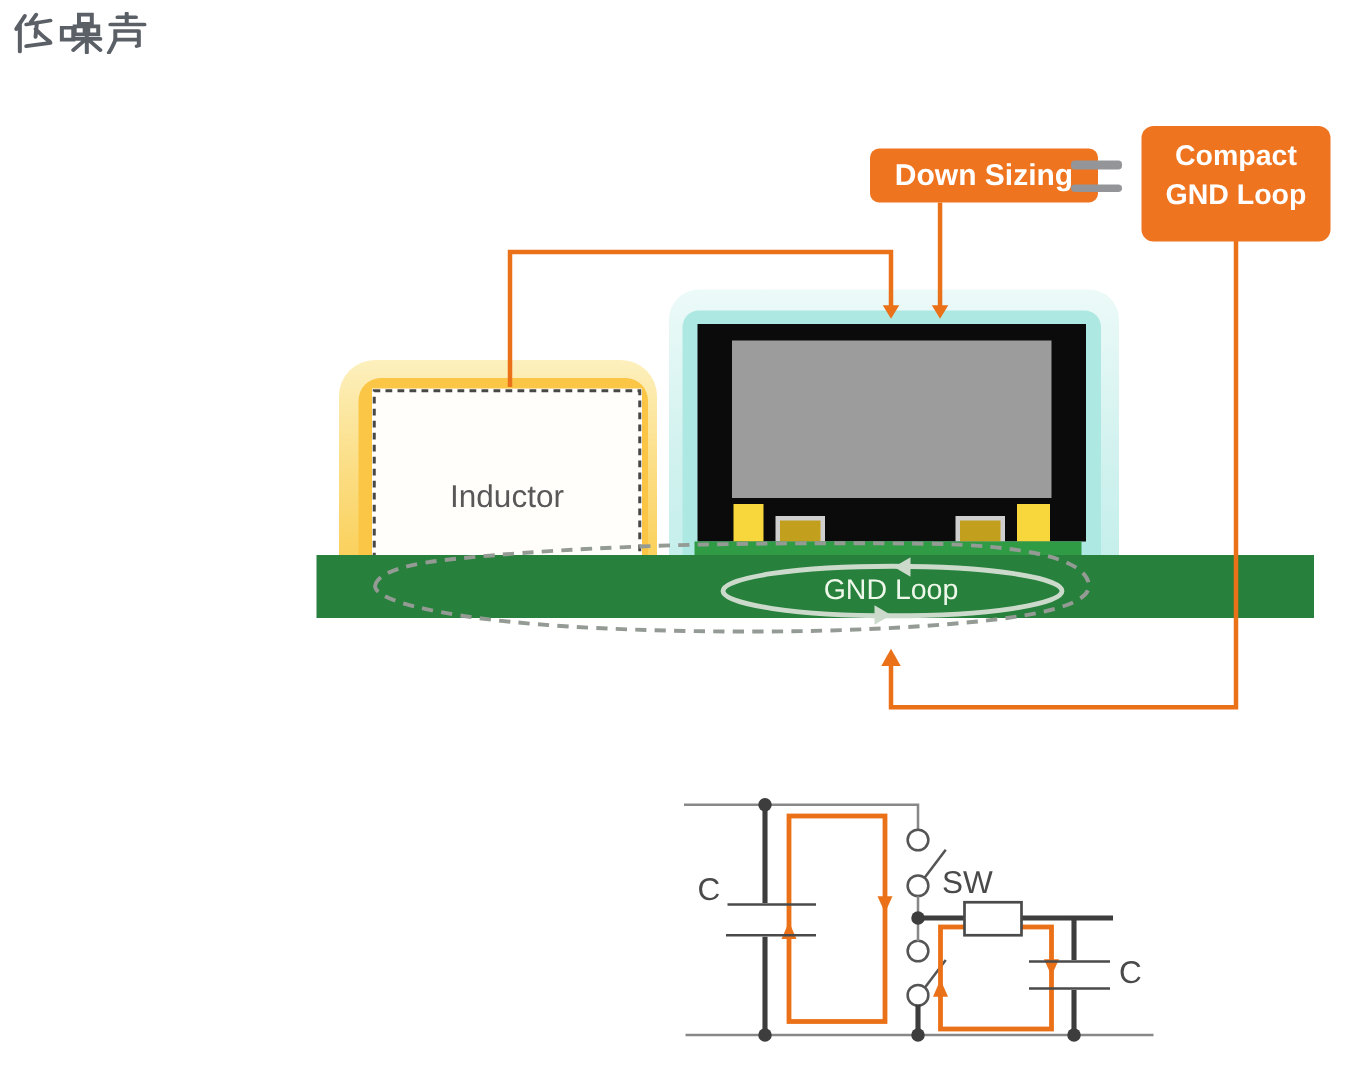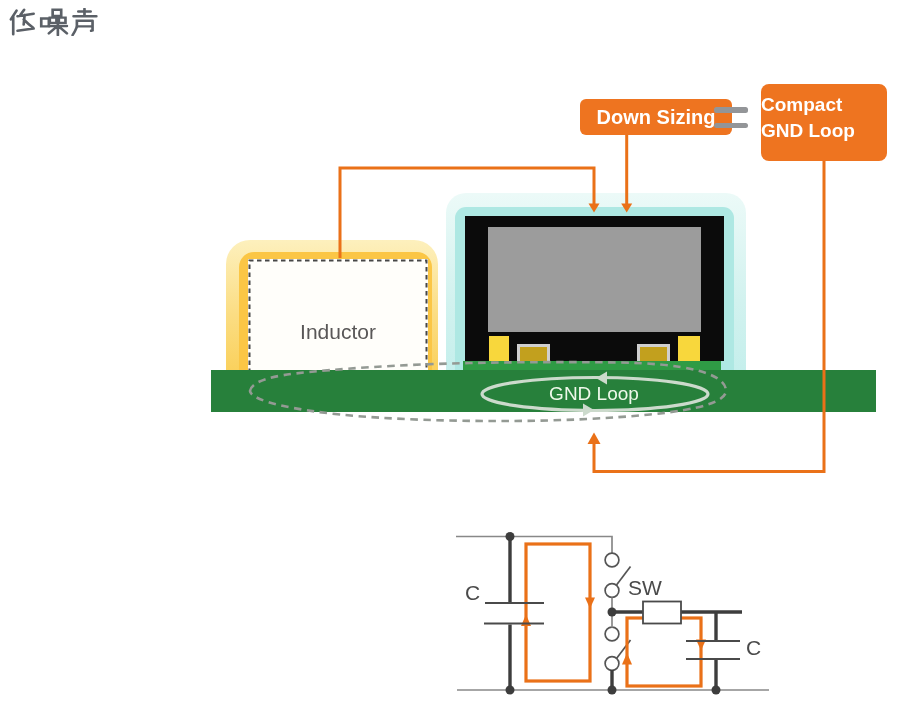--- a/index.html
+++ b/index.html
@@ -87,21 +87,21 @@
     <path d="M587.5,444 L600.5,444 L594,432.5 Z" fill="#ea7118"></path>
   </svg>
 
   <div class="abs" style="left:495px;top:383px;width:198px;text-align:center;font-size:19px;color:#eef8ea;opacity:0.999;">GND Loop</div>
 
   <div class="abs" style="left:551px;top:99px;width:152px;height:36px;background:#ee7420;border-radius:6px;color:#fff;font-size:20px;font-weight:bold;text-align:center;line-height:36px;margin-left:29px;">Down Sizing</div>
 
   <div class="abs" style="left:714px;top:107px;width:34px;height:5.5px;background:#939598;border-radius:2.5px;"></div>
   <div class="abs" style="left:714px;top:122.5px;width:34px;height:5.5px;background:#939598;border-radius:2.5px;"></div>
 
-  <div class="abs" style="left:761px;top:84px;width:126px;height:77px;background:#ee7420;border-radius:8px;color:#fff;font-size:19px;font-weight:bold;text-align:left;line-height:26px;padding-top:8px;box-sizing:border-box;">Compact<br>GND Loop</div>
+  <div class="abs" style="left:761px;top:84px;width:126px;height:77px;background:#ee7420;border-radius:8px;color:#fff;font-size:19px;font-weight:bold;text-align:center;line-height:26px;padding-top:8px;box-sizing:border-box;">Compact<br>GND Loop</div>
 
   <svg class="abs" style="left:0;top:0;" width="900" height="719" viewBox="0 0 900 719">
 
     <path d="M456,536.5 L612,536.5 L612,553" stroke="#888" stroke-width="1.7" fill="none"></path>
 
     <path d="M457,690 L769,690" stroke="#888" stroke-width="1.7" fill="none"></path>
 
     <g stroke="#3d3d3d" stroke-width="3.4" fill="none">
       <path d="M510,536.5 L510,602"></path>
       <path d="M510,624.5 L510,690"></path>

